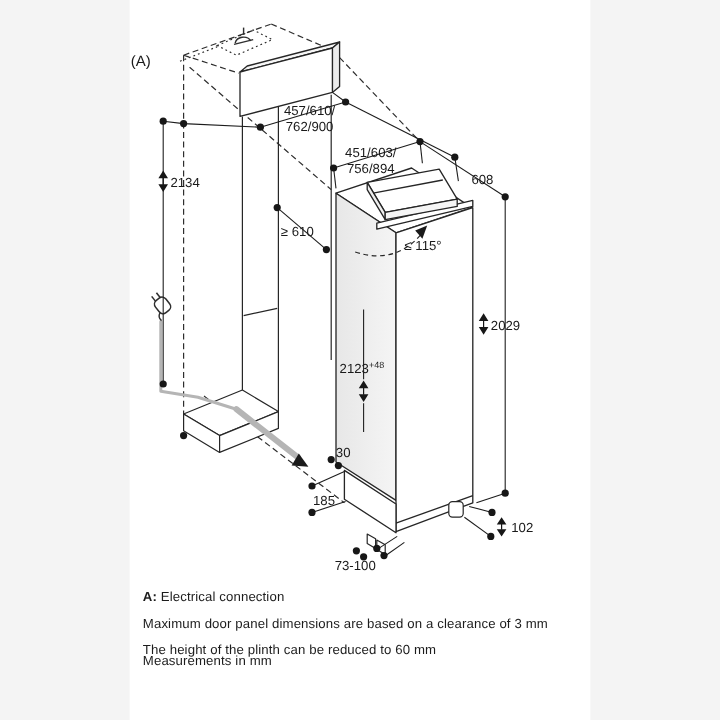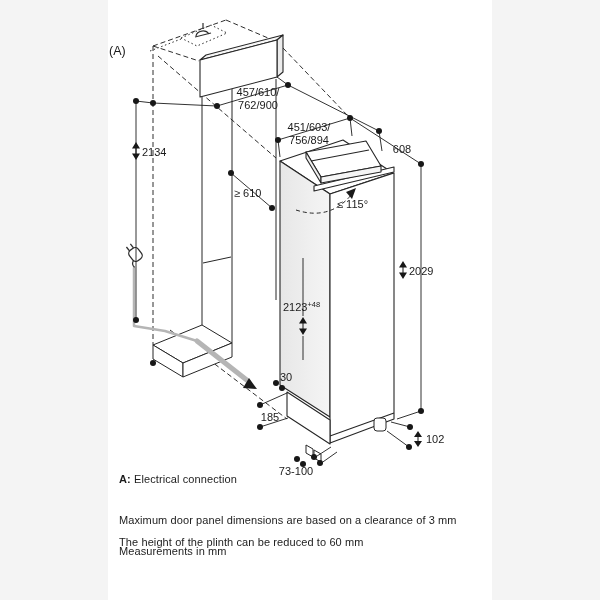--- a/index.html
+++ b/index.html
@@ -181,17 +181,17 @@
     <text class="dim" x="234" y="197">≥ 610</text>
     <text class="dim" x="337" y="208">≤ 115°</text>
     <text class="dim" x="409" y="275">2029</text>
     <text class="dim" x="283" y="311"><tspan>2123</tspan><tspan class="dim-sup" dy="-4">+48</tspan></text>
     <text class="dim" x="286" y="381" text-anchor="middle">30</text>
     <text class="dim" x="270" y="421" text-anchor="middle">185</text>
     <text class="dim" x="296" y="475" text-anchor="middle">73-100</text>
     <text class="dim" x="426" y="443">102</text>
   </svg>
 
-  <div class="footer-line" style="top:472px"><b>A:</b>&nbsp;<span>Electrical connection</span></div>
+  <div class="footer-line" style="top:491px"><b>A:</b>&nbsp;<span>Electrical connection</span></div>
   <div class="footer-line" style="top:513px">Maximum door panel dimensions are based on a clearance of 3 mm</div>
   <div class="footer-line" style="top:535px">The height of the plinth can be reduced to 60 mm</div>
   <div class="footer-line" style="top:544px">Measurements in mm</div>
 </div>
 
 </body></html>

